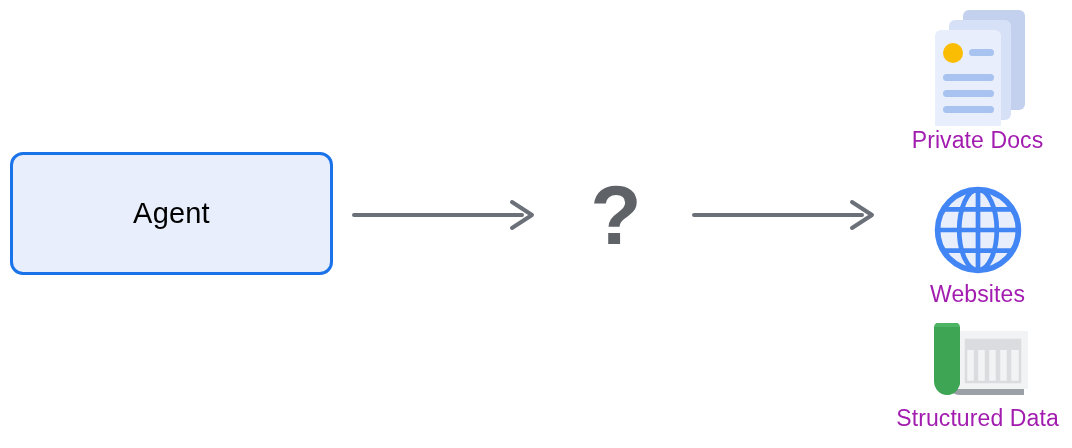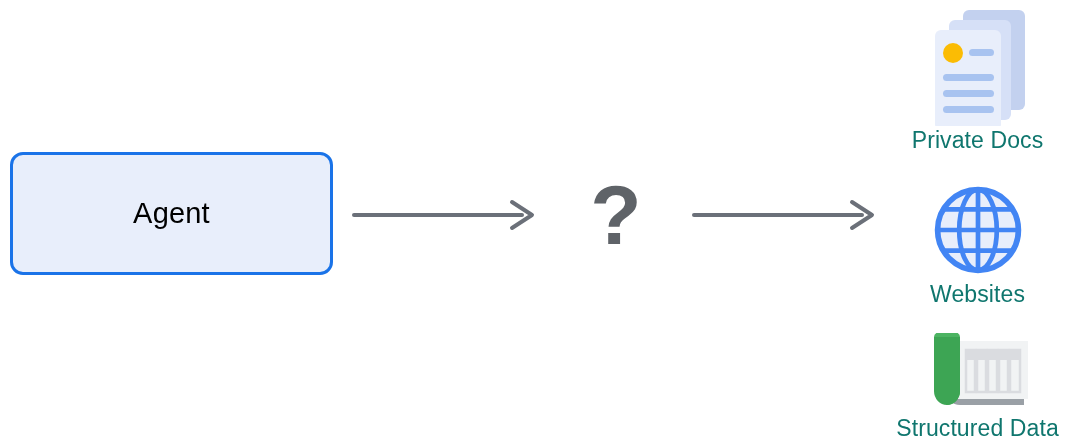--- a/index.html
+++ b/index.html
@@ -82,21 +82,21 @@
     align-items: center;
   }
   .resource .icon-wrap {
     display: flex;
     align-items: center;
     justify-content: center;
   }
   .resource .res-label {
     font-size: 23px;
     font-weight: 400;
-    color: #0f766e;
+    color: #a21caf;
     line-height: 1.1;
     white-space: nowrap;
     letter-spacing: 0.1px;
   }
 
   #res-private-docs {
     left: 883px;
     top: 6px;
     width: 189px;
   }
@@ -106,21 +106,21 @@
   #res-websites {
     left: 883px;
     top: 180px;
     width: 189px;
   }
   #res-websites .icon-wrap { width: 100px; height: 100px; }
   #res-websites .res-label { margin-top: 2px; }
 
   #res-structured-data {
     left: 883px;
-    top: 332px;
+    top: 322px;
     width: 189px;
   }
   #res-structured-data .icon-wrap { width: 120px; height: 80px; }
   #res-structured-data .res-label { margin-top: 4px; }
 
   .icon-svg { display: block; }
 </style>
 </head>
 <body>
 

